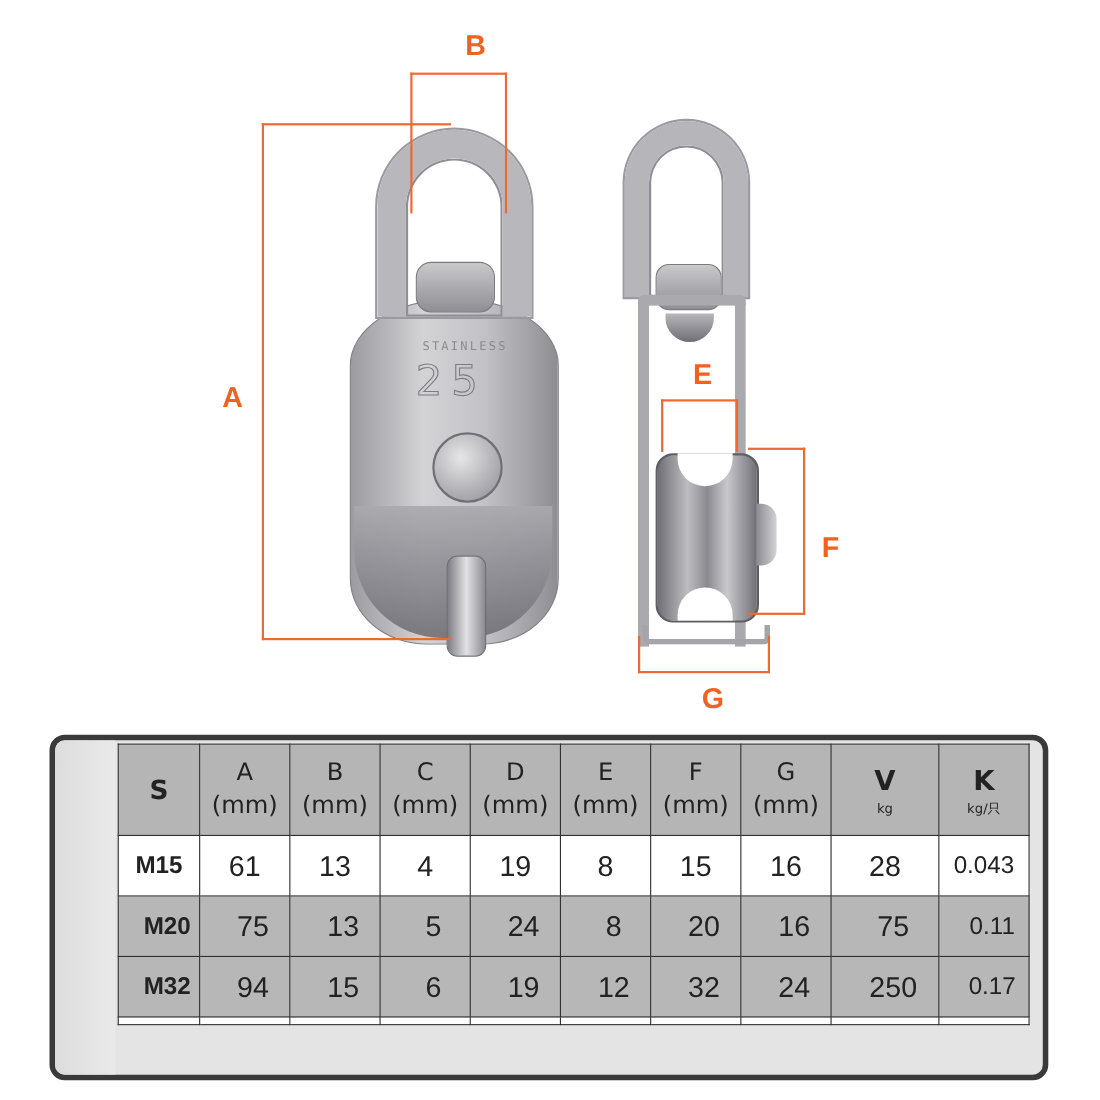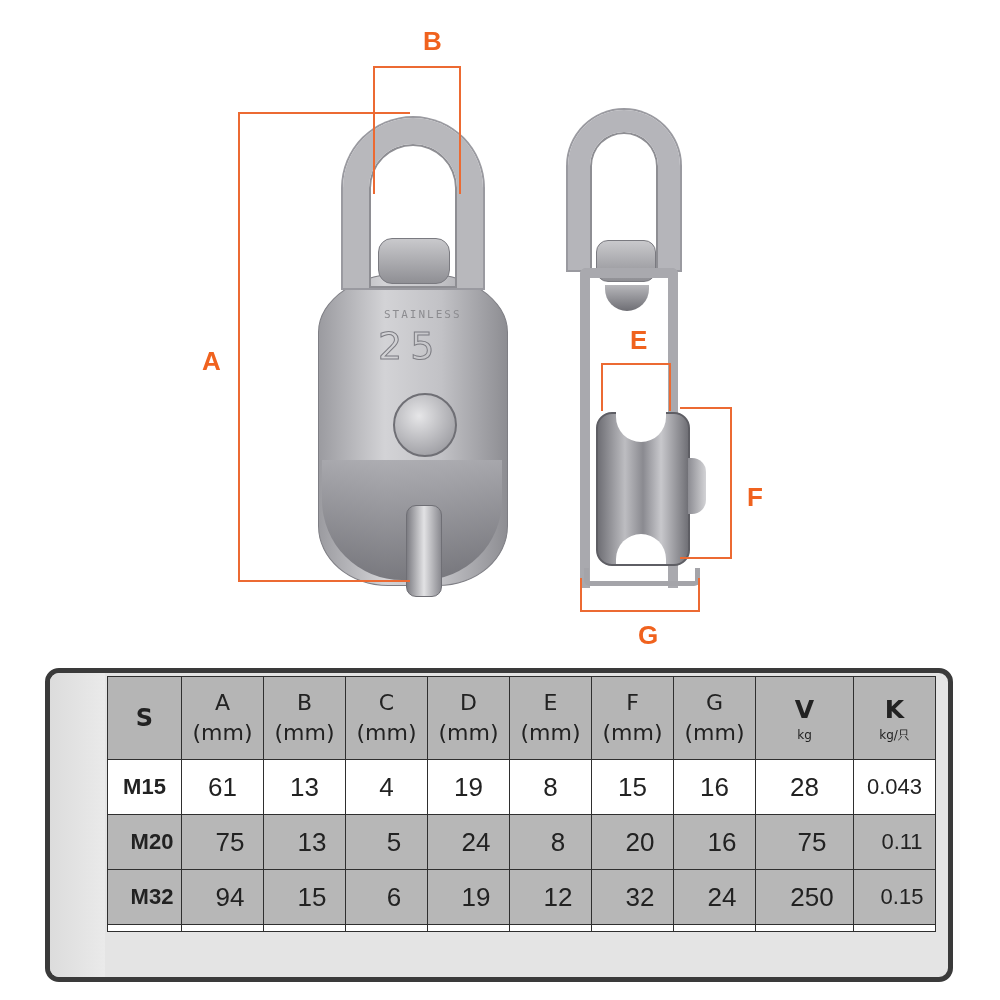--- a/index.html
+++ b/index.html
@@ -155,21 +155,21 @@
     <tr class="g">
       <td class="sz">M32</td>
       <td>94</td>
       <td>15</td>
       <td>6</td>
       <td>19</td>
       <td>12</td>
       <td>32</td>
       <td>24</td>
       <td>250</td>
-      <td class="k">0.15</td>
+      <td class="k">0.17</td>
     </tr>
     <tr class="stub">
       <td></td>
           <td></td>
           <td></td>
           <td></td>
           <td></td>
           <td></td>
           <td></td>
           <td></td>

